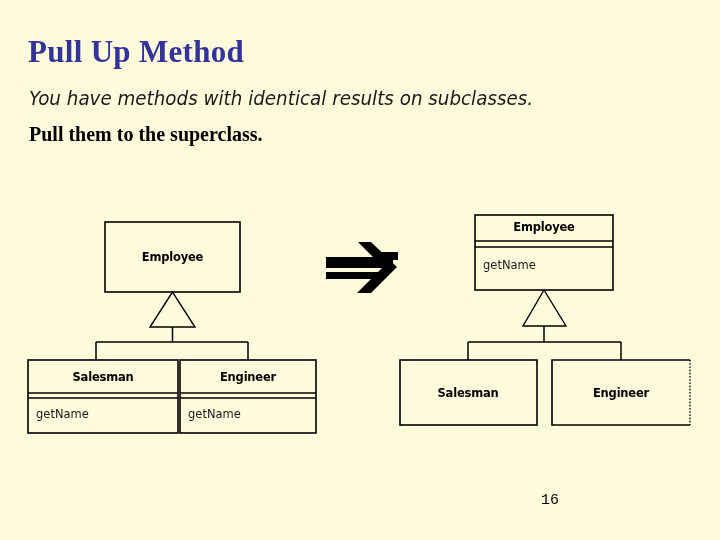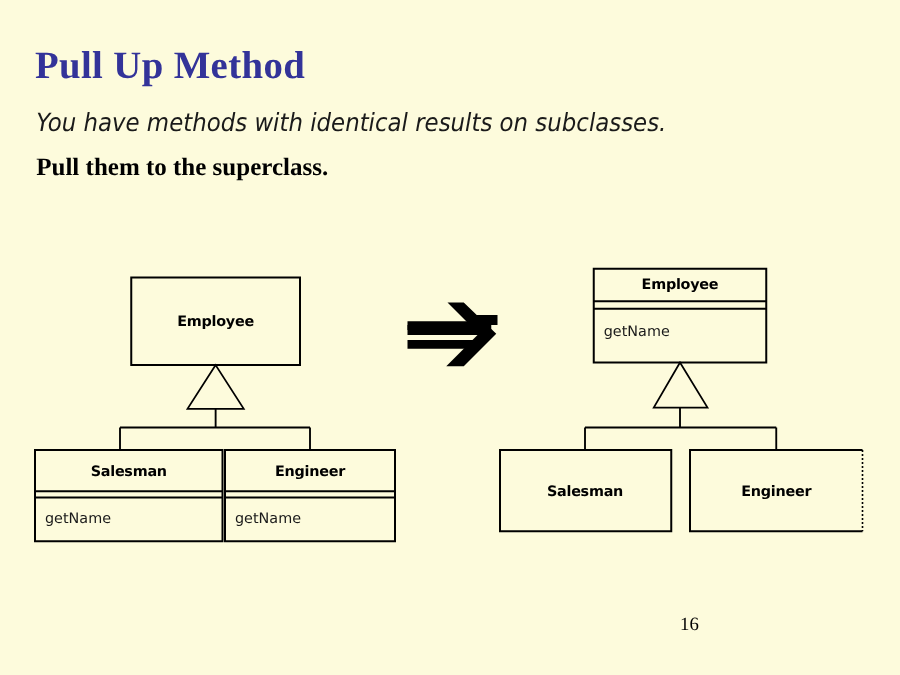--- a/index.html
+++ b/index.html
@@ -113,21 +113,21 @@
   }
   .big-arrow {
     fill: #000000;
   }
 
   
   .page-number {
     position: absolute;
     right: 34px;
     top: 492px;
-    font-family: Liberation Serif, serif;
+    font-family: Liberation Mono, monospace;
     font-size: 15px;
     color: #000000;
     text-align: right;
   }
 </style>
 </head>
 <body>
 
 <div id="slide">
 

